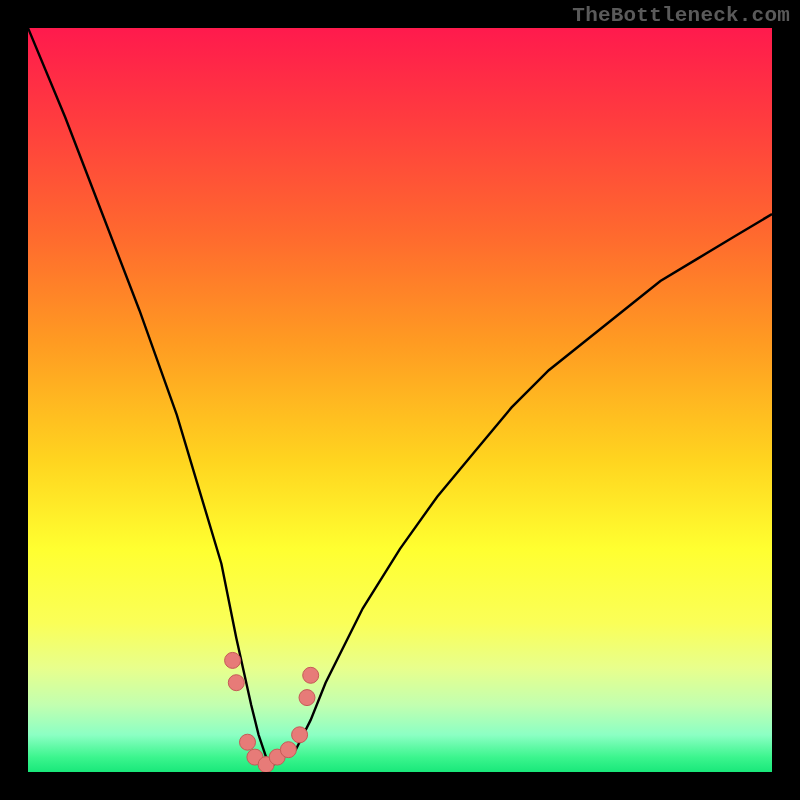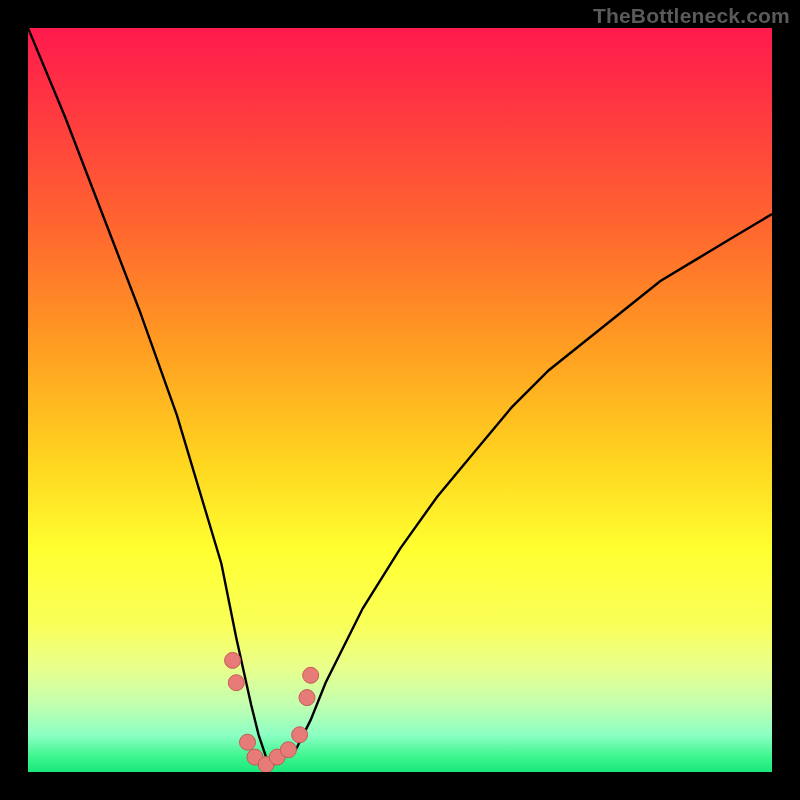--- a/index.html
+++ b/index.html
@@ -50,21 +50,21 @@
     position: absolute;
     left: 0;
     top: 0;
     width: 744px;
     height: 744px;
   }
   .watermark {
     position: absolute;
     top: 4px;
     right: 10px;
-    font-family: Liberation Sans, sans-serif;
+    font-family: Liberation Mono, monospace;
     font-size: 21px;
     font-weight: 600;
     color: #5a5a5a;
     letter-spacing: 0.2px;
   }
 </style>
 </head>
 <body>
 
 <div class="frame">

